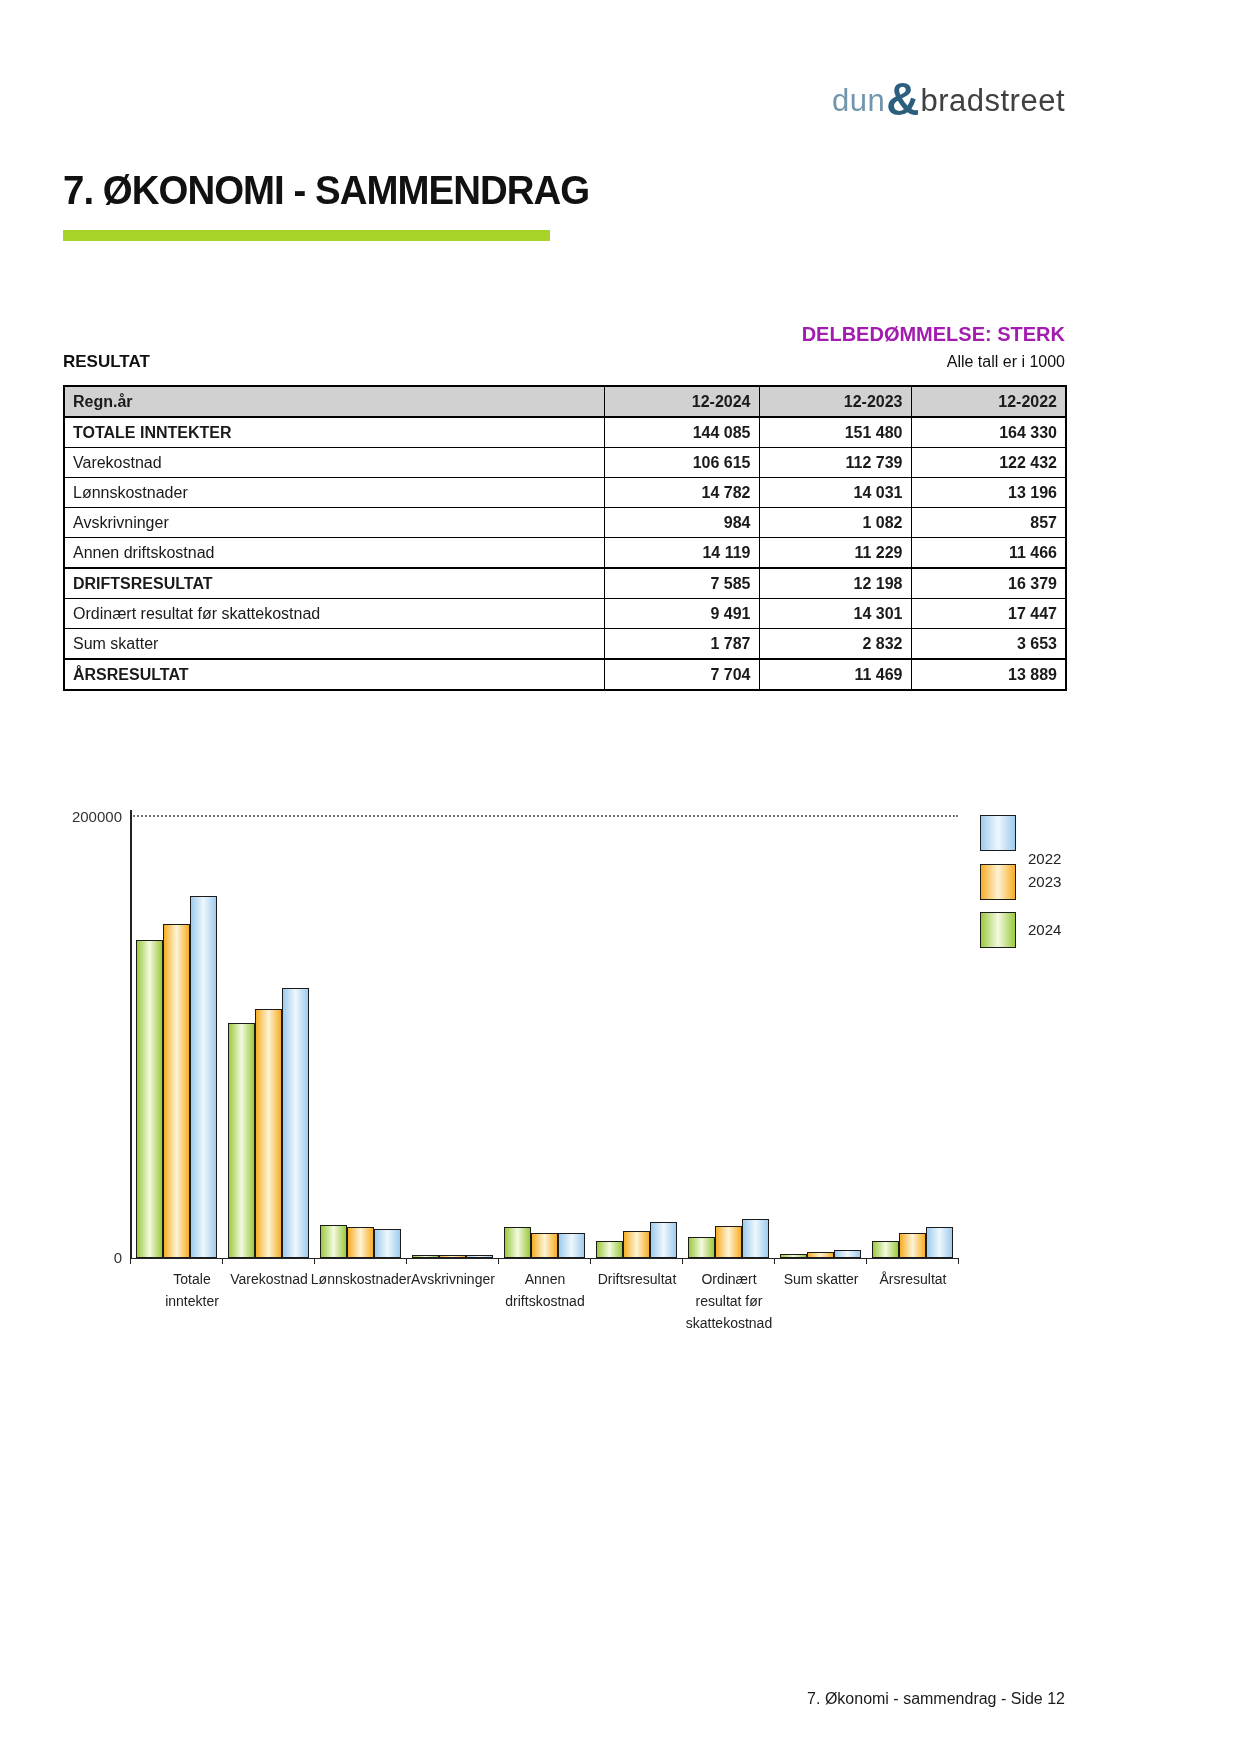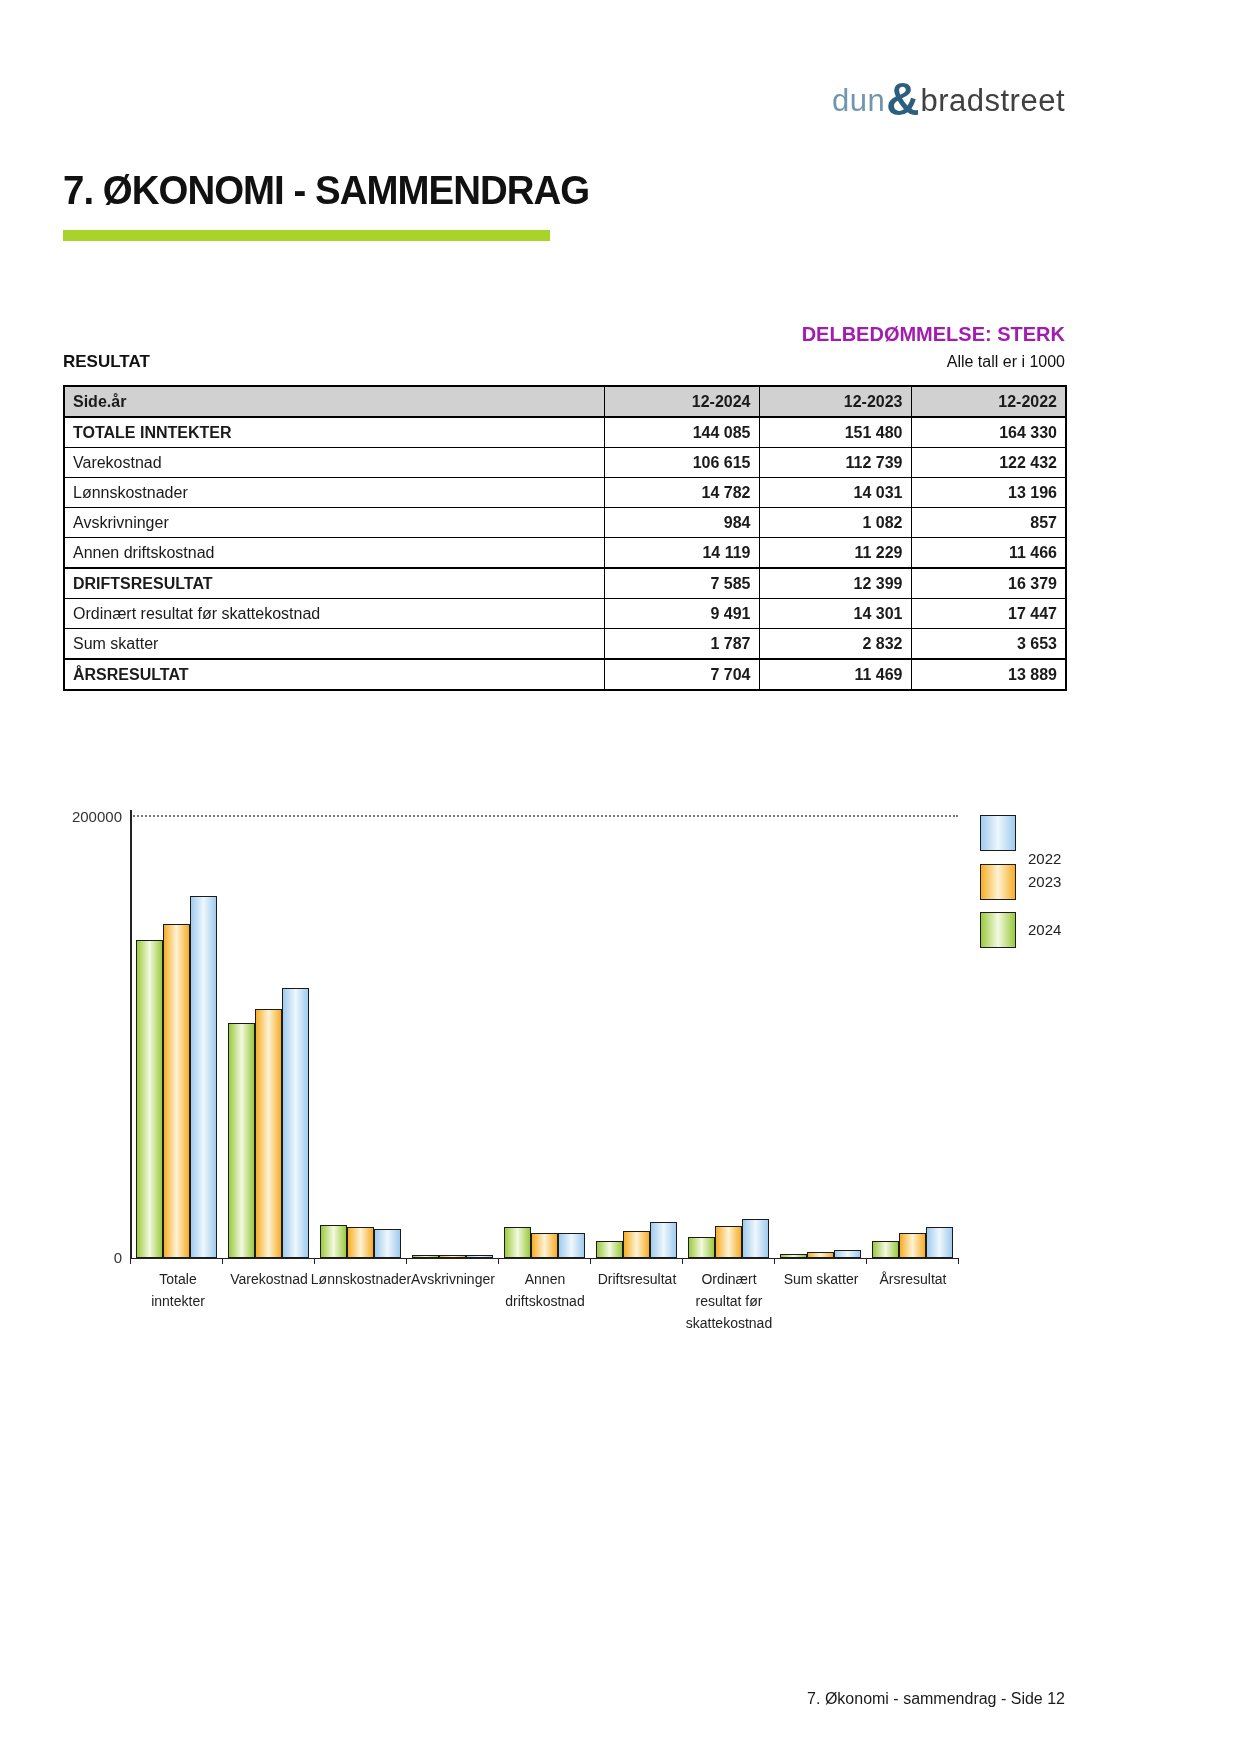--- a/index.html
+++ b/index.html
@@ -65,21 +65,21 @@
   <div class="table-wrap">
     <table>
       <colgroup>
           <col style="width:540px">
           <col style="width:155px">
           <col style="width:152px">
           <col style="width:155px">
         </colgroup>
       <thead>
           <tr id="t-head">
-            <th>Side.år</th>
+            <th>Regn.år</th>
             <th class="num">12-2024</th>
             <th class="num">12-2023</th>
             <th class="num">12-2022</th>
           </tr>
         </thead>
       <tbody id="t-body">
           <tr class="bold-row">
             <td>TOTALE INNTEKTER</td>
             <td class="num">144 085</td>
             <td class="num">151 480</td>
@@ -105,21 +105,21 @@
           </tr>
           <tr>
             <td>Annen driftskostnad</td>
             <td class="num">14 119</td>
             <td class="num">11 229</td>
             <td class="num">11 466</td>
           </tr>
           <tr class="bold-row">
             <td>DRIFTSRESULTAT</td>
             <td class="num">7 585</td>
-            <td class="num">12 399</td>
+            <td class="num">12 198</td>
             <td class="num">16 379</td>
           </tr>
           <tr>
             <td>Ordinært resultat før skattekostnad</td>
             <td class="num">9 491</td>
             <td class="num">14 301</td>
             <td class="num">17 447</td>
           </tr>
           <tr>
             <td>Sum skatter</td>
@@ -139,21 +139,21 @@
 
   <div class="chart-layer" id="chart">
     <div class="ytick" style="left:62px;top:808px;">200000</div>
     <div class="ytick" style="left:62px;top:1249px;">0</div>
     <div class="gridline" style="left:130px;top:815px;width:828px;"></div>
     <div class="yaxis" style="left:130px;top:810px;width:2px;height:449px;"></div>
     <div class="baseline" style="left:130px;top:1258px;width:829px;height:1px;"></div>
   <div class="bar" style="left: 136px; width: 27px; top: 940px; height: 318px; background: linear-gradient(90deg, rgb(155, 202, 62) 0%, rgb(243, 249, 225) 50%, rgb(155, 202, 62) 100%);"></div>
       <div class="bar" style="left: 163px; width: 27px; top: 924px; height: 334px; background: linear-gradient(90deg, rgb(247, 173, 37) 0%, rgb(253, 243, 213) 50%, rgb(247, 173, 37) 100%);"></div>
       <div class="bar" style="left: 190px; width: 27px; top: 896px; height: 362px; background: linear-gradient(90deg, rgb(159, 203, 238) 0%, rgb(238, 247, 253) 50%, rgb(159, 203, 238) 100%);"></div>
-      <div class="xlabel" style="left: 108px; width: 140px; top: 1268px;">Totale
+      <div class="xlabel" style="left: 122px; width: 140px; top: 1268px;">Totale
 inntekter</div>
       <div class="bar" style="left: 228px; width: 27px; top: 1023px; height: 235px; background: linear-gradient(90deg, rgb(155, 202, 62) 0%, rgb(243, 249, 225) 50%, rgb(155, 202, 62) 100%);"></div>
       <div class="bar" style="left: 255px; width: 27px; top: 1009px; height: 249px; background: linear-gradient(90deg, rgb(247, 173, 37) 0%, rgb(253, 243, 213) 50%, rgb(247, 173, 37) 100%);"></div>
       <div class="bar" style="left: 282px; width: 27px; top: 988px; height: 270px; background: linear-gradient(90deg, rgb(159, 203, 238) 0%, rgb(238, 247, 253) 50%, rgb(159, 203, 238) 100%);"></div>
       <div class="xlabel" style="left: 199px; width: 140px; top: 1268px;">Varekostnad</div>
       <div class="bar" style="left: 320px; width: 27px; top: 1225px; height: 33px; background: linear-gradient(90deg, rgb(155, 202, 62) 0%, rgb(243, 249, 225) 50%, rgb(155, 202, 62) 100%);"></div>
       <div class="bar" style="left: 347px; width: 27px; top: 1227px; height: 31px; background: linear-gradient(90deg, rgb(247, 173, 37) 0%, rgb(253, 243, 213) 50%, rgb(247, 173, 37) 100%);"></div>
       <div class="bar" style="left: 374px; width: 27px; top: 1229px; height: 29px; background: linear-gradient(90deg, rgb(159, 203, 238) 0%, rgb(238, 247, 253) 50%, rgb(159, 203, 238) 100%);"></div>
       <div class="xlabel" style="left: 291px; width: 140px; top: 1268px;">Lønnskostnader</div>
       <div class="bar" style="left: 412px; width: 27px; top: 1255px; height: 3px; background: linear-gradient(90deg, rgb(155, 202, 62) 0%, rgb(243, 249, 225) 50%, rgb(155, 202, 62) 100%);"></div>

